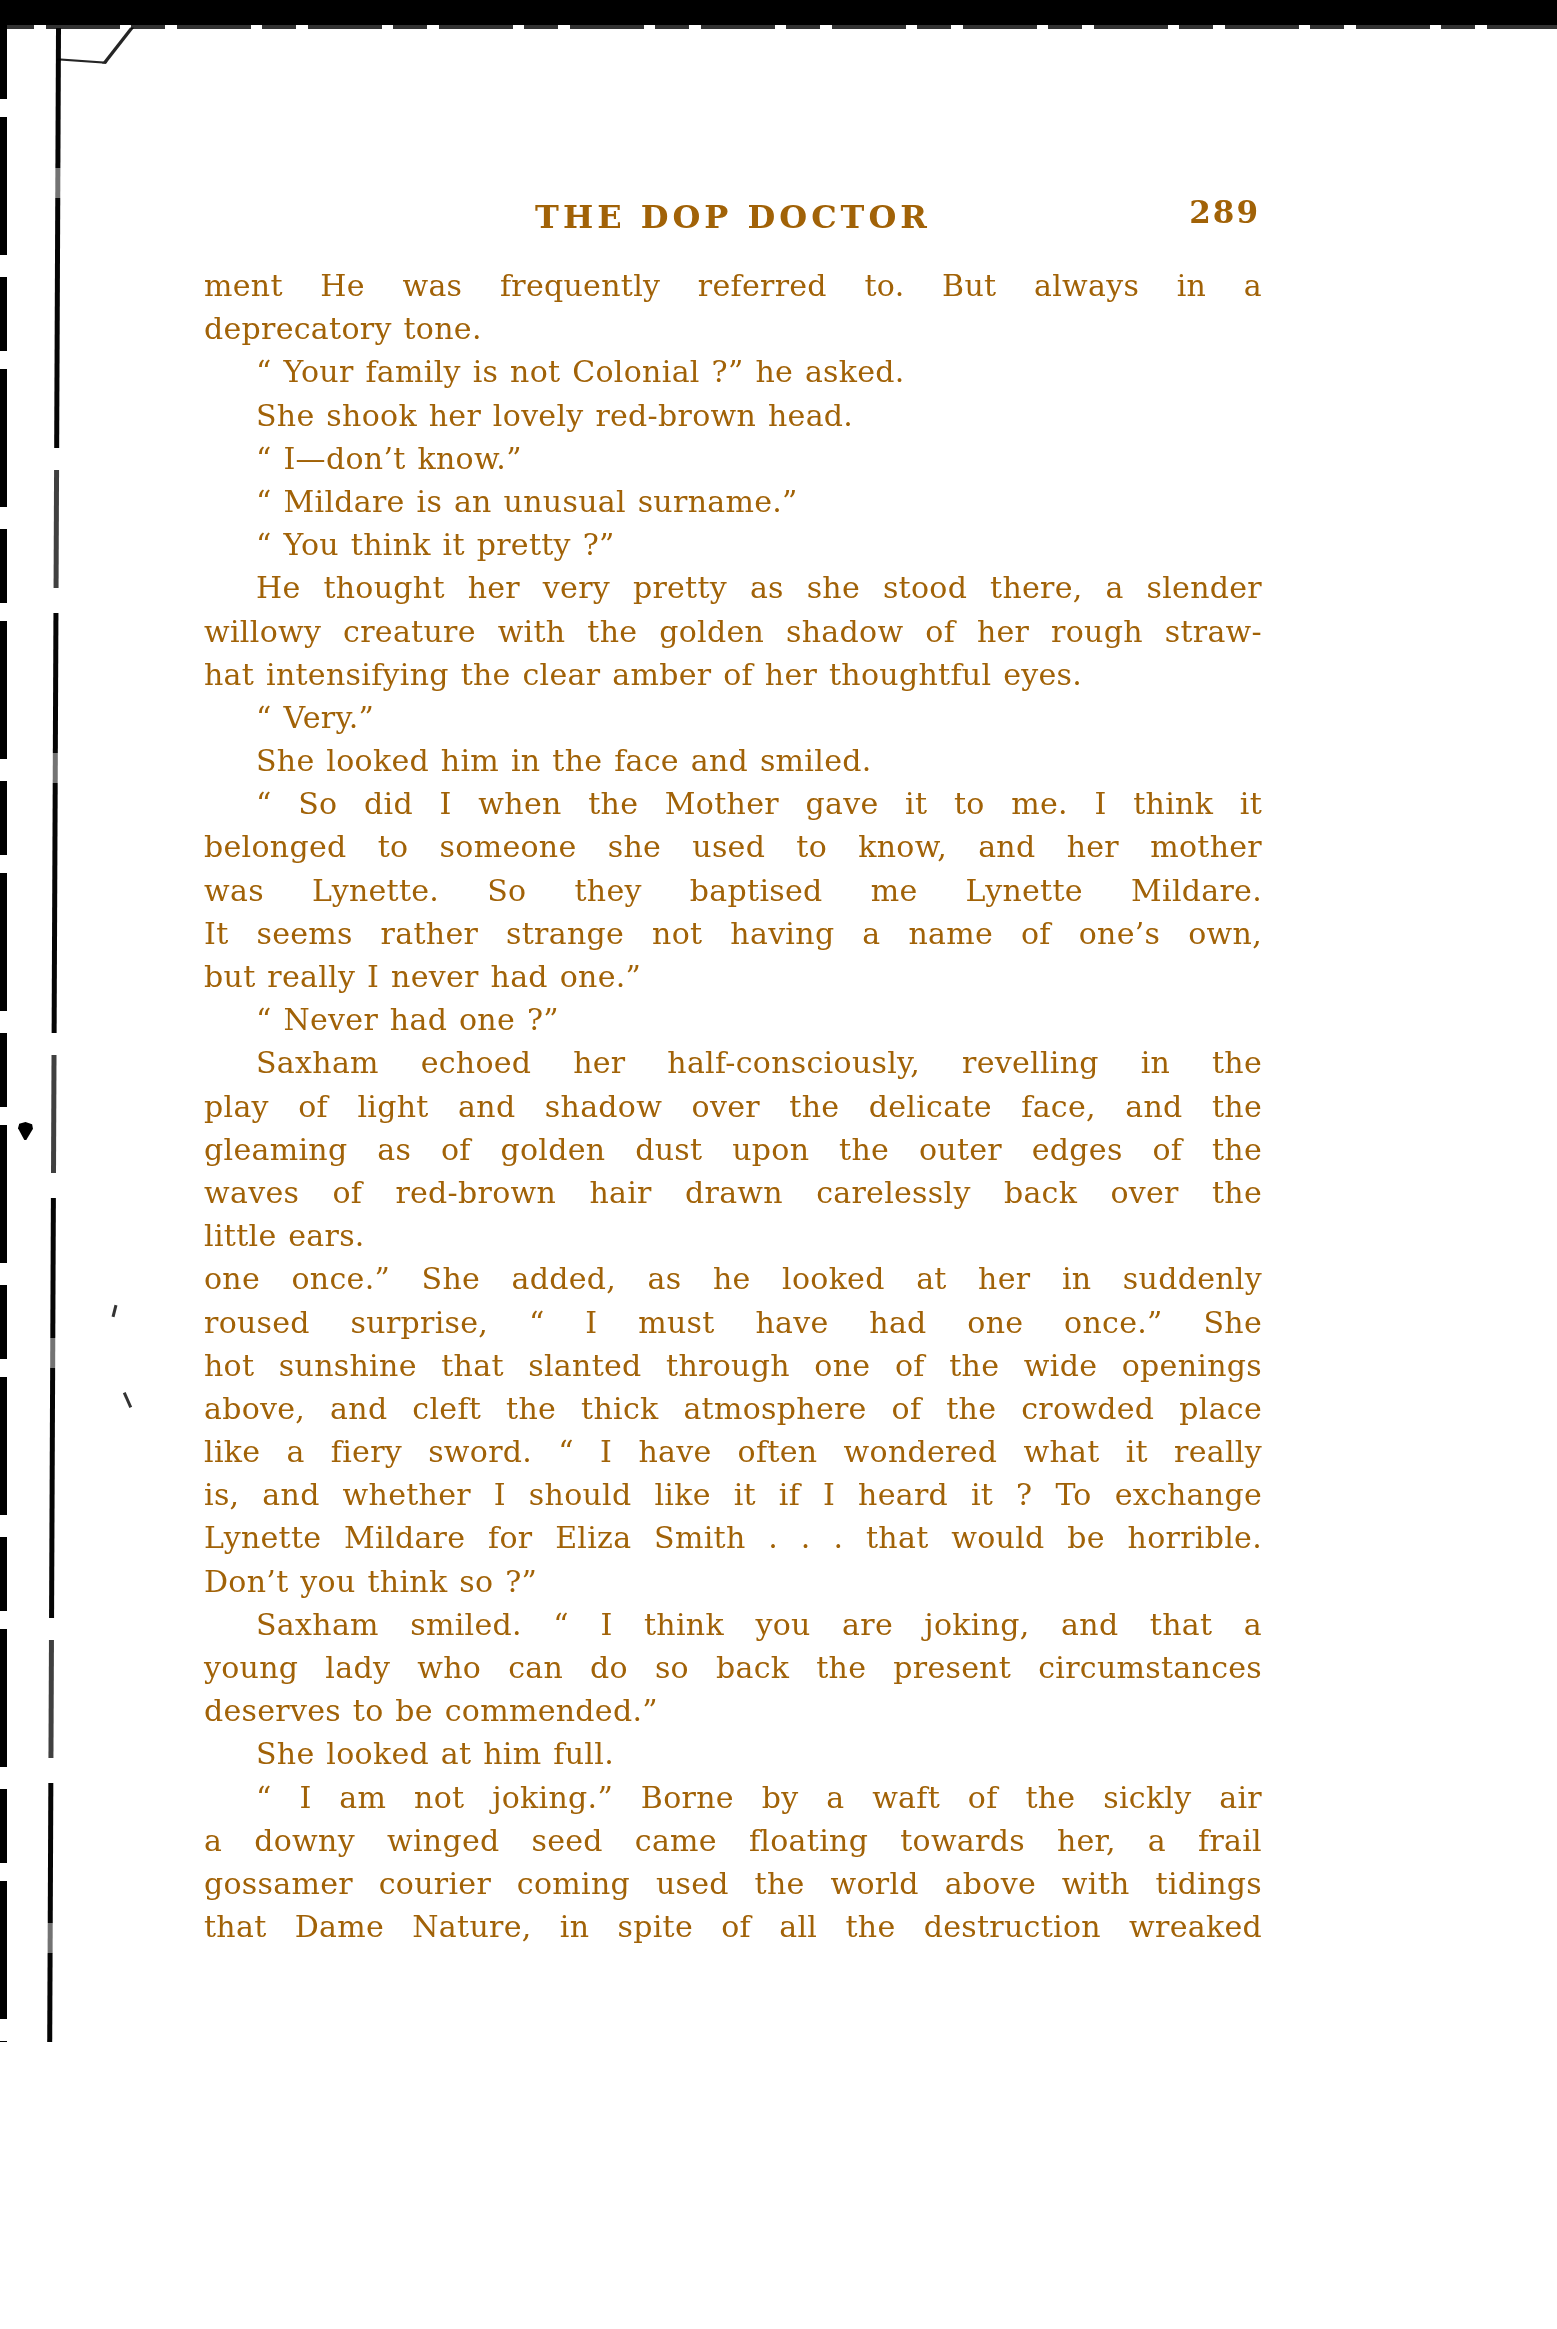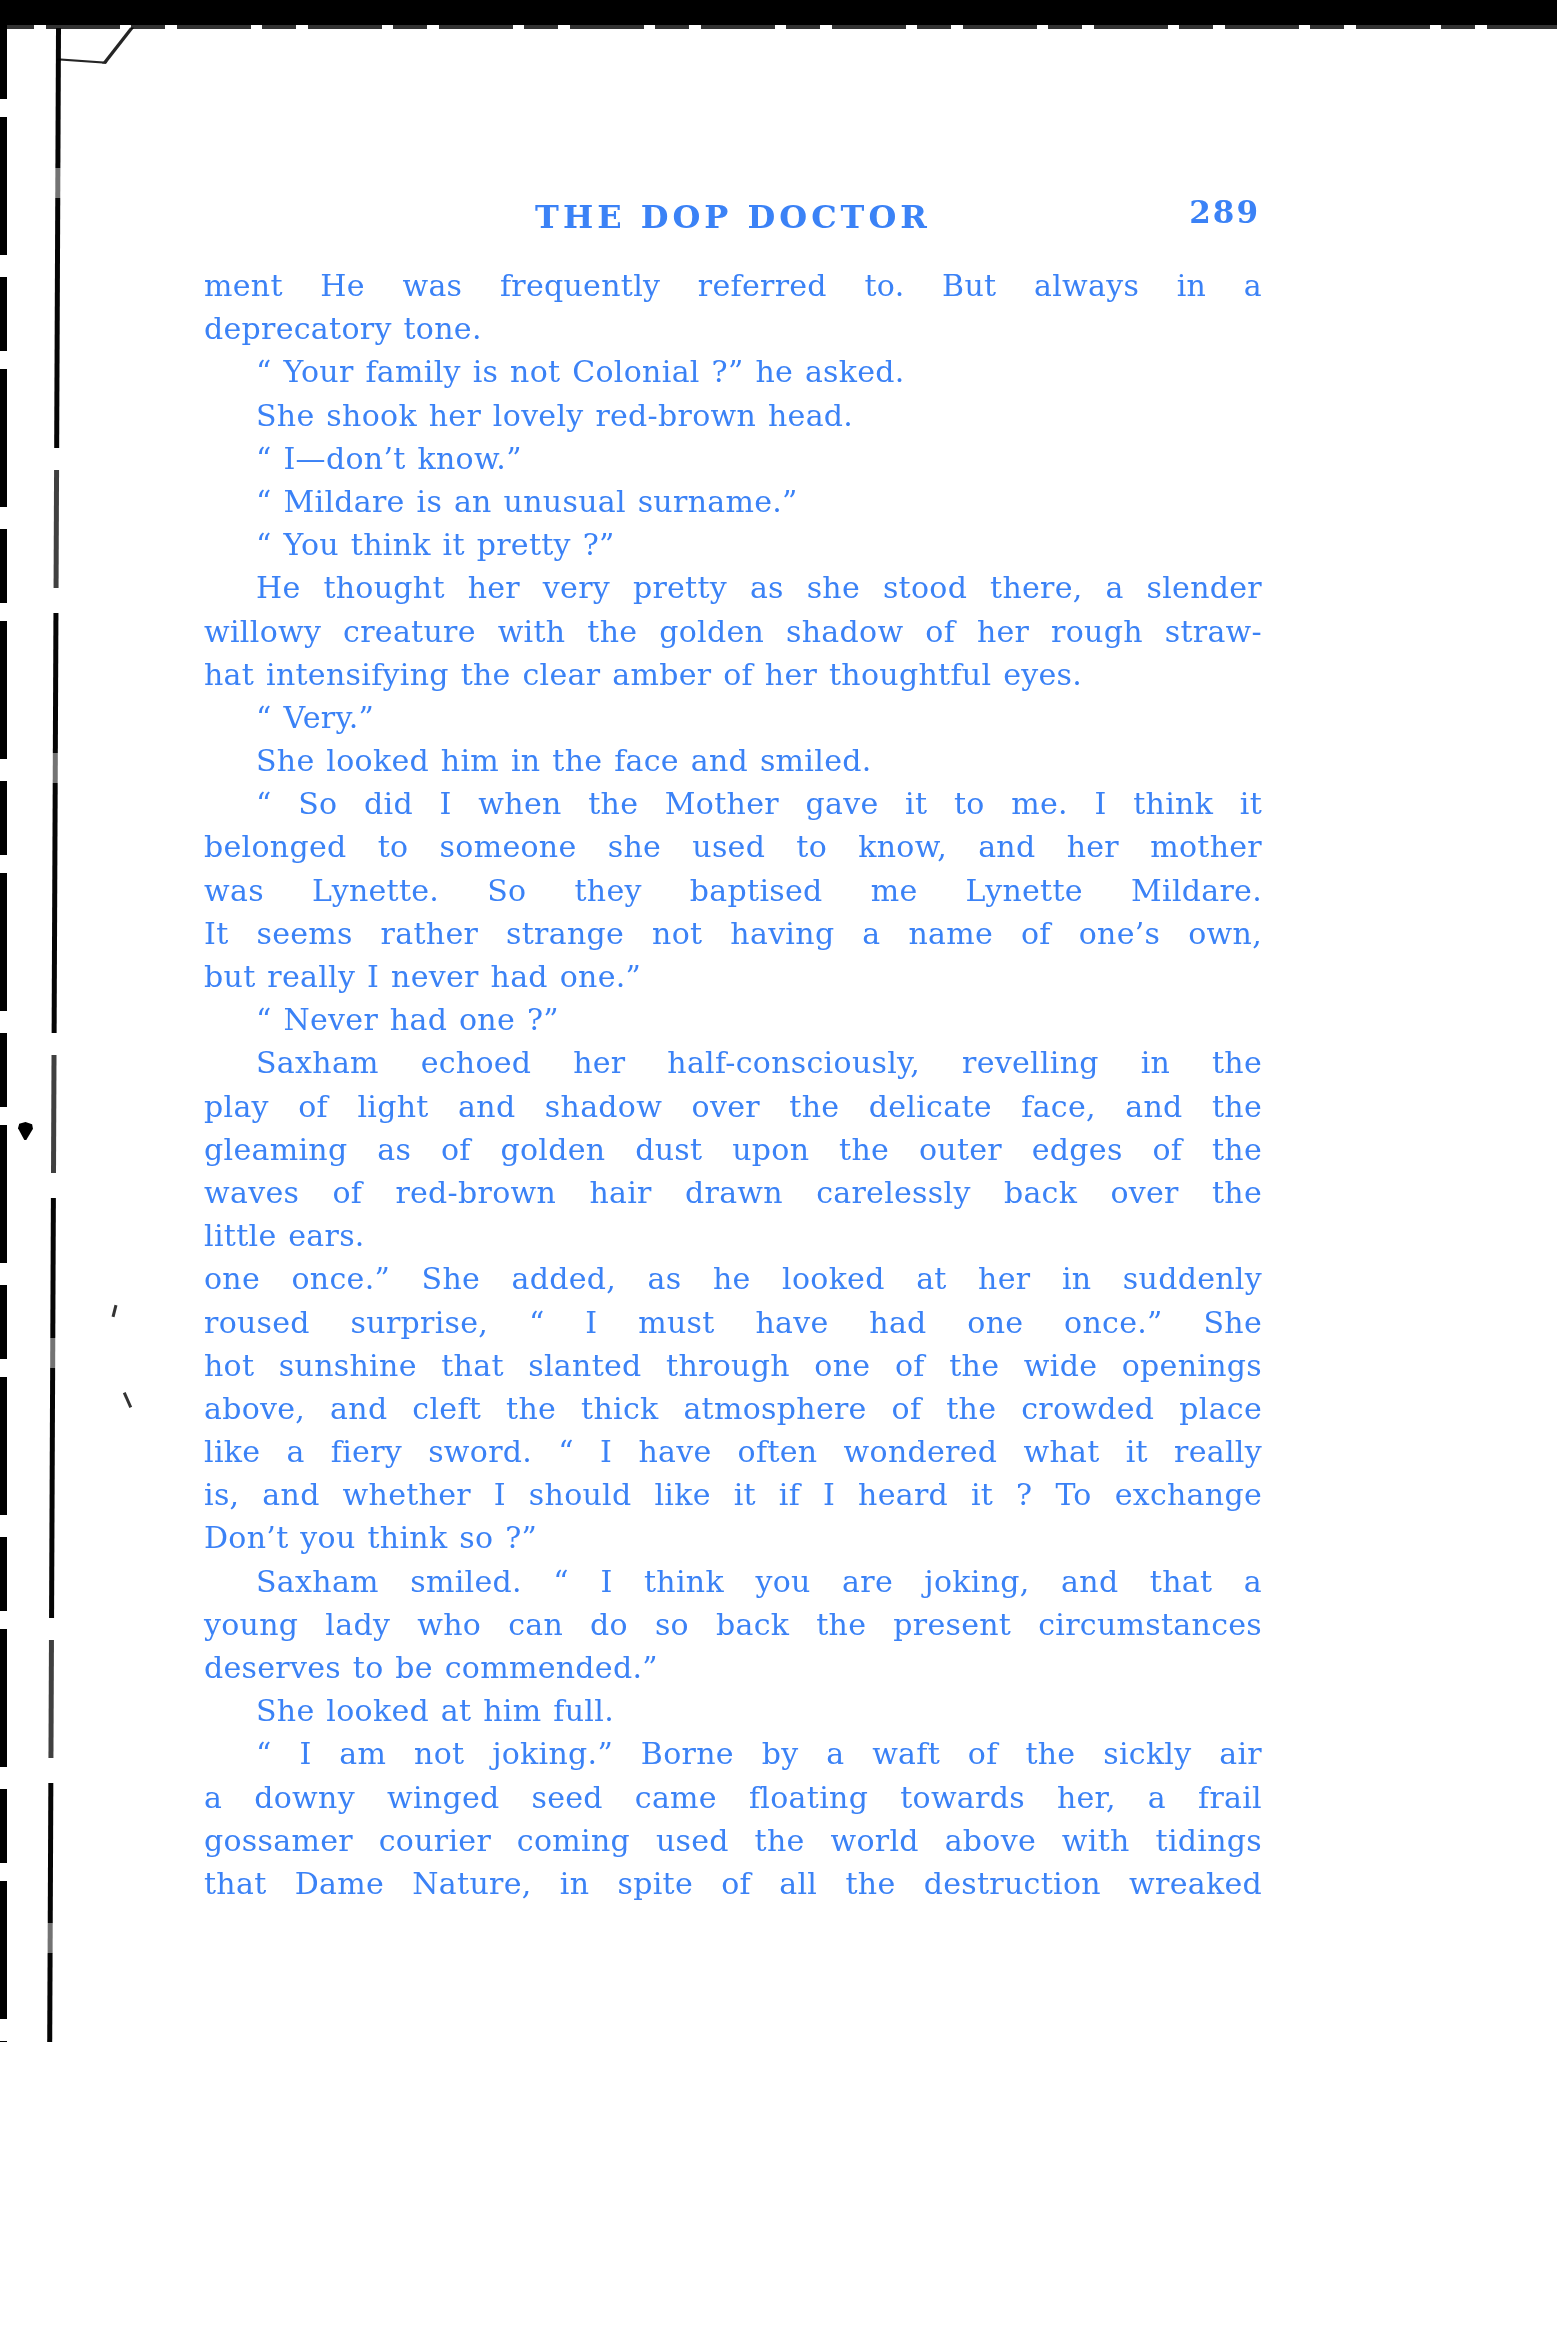--- a/index.html
+++ b/index.html
@@ -7,21 +7,21 @@
     padding: 0;
     background: #ffffff;
   }
   .page {
     position: relative;
     width: 1557px;
     height: 2042px;
     background: #ffffff;
     overflow: hidden;
     font-family: "DejaVu Serif", "Liberation Serif", serif;
-    color: #3b82f6;
+    color: #a16207;
   }
 
   
   .top-bar {
     position: absolute;
     top: 0; left: 0; right: 0;
     height: 25px;
     background: #000;
   }
   .top-bar::after {
@@ -179,20 +179,21 @@
       <div class="line j">play of light and shadow over the delicate face, and the</div>
       <div class="line j">gleaming as of golden dust upon the outer edges of the</div>
       <div class="line j">waves of red-brown hair drawn carelessly back over the</div>
       <div class="line">little ears.</div>
       <div class="line j">one once.” She added, as he looked at her in suddenly</div>
       <div class="line j">roused surprise, “ I must have had one once.” She</div>
       <div class="line j">hot sunshine that slanted through one of the wide openings</div>
       <div class="line j">above, and cleft the thick atmosphere of the crowded place</div>
       <div class="line j">like a fiery sword. “ I have often wondered what it really</div>
       <div class="line j">is, and whether I should like it if I heard it ? To exchange</div>
+      <div class="line j">Lynette Mildare for Eliza Smith . . . that would be horrible.</div>
       <div class="line">Don’t you think so ?”</div>
       <div class="line j indent">Saxham smiled. “ I think you are joking, and that a</div>
       <div class="line j">young lady who can do so back the present circumstances</div>
       <div class="line">deserves to be commended.”</div>
       <div class="line indent">She looked at him full.</div>
       <div class="line j indent">“ I am not joking.” Borne by a waft of the sickly air</div>
       <div class="line j">a downy winged seed came floating towards her, a frail</div>
       <div class="line j">gossamer courier coming used the world above with tidings</div>
       <div class="line j">that Dame Nature, in spite of all the destruction wreaked</div>
     </div>

